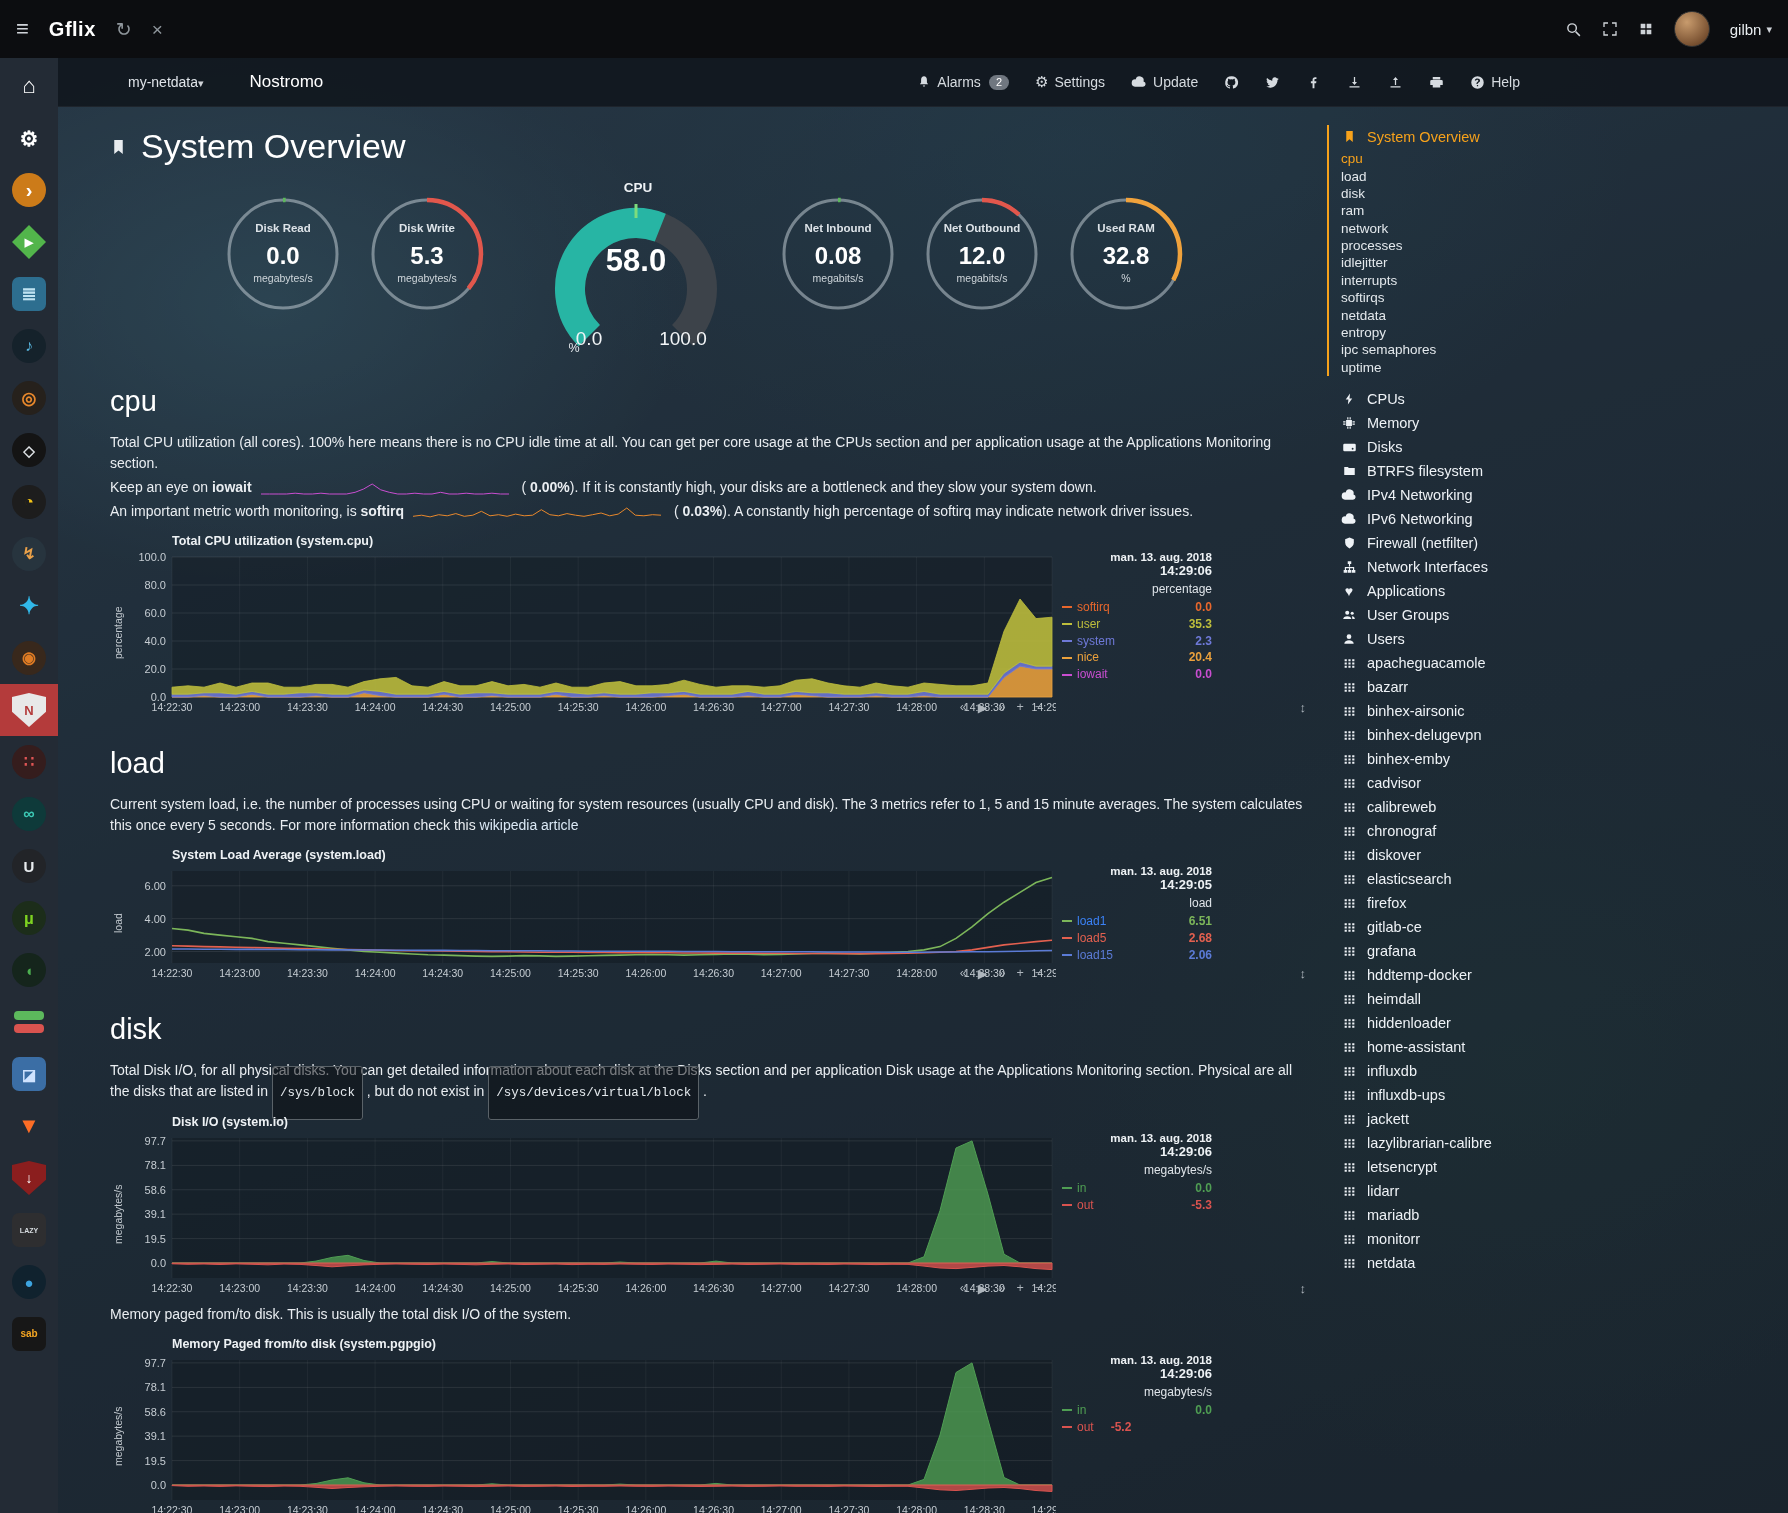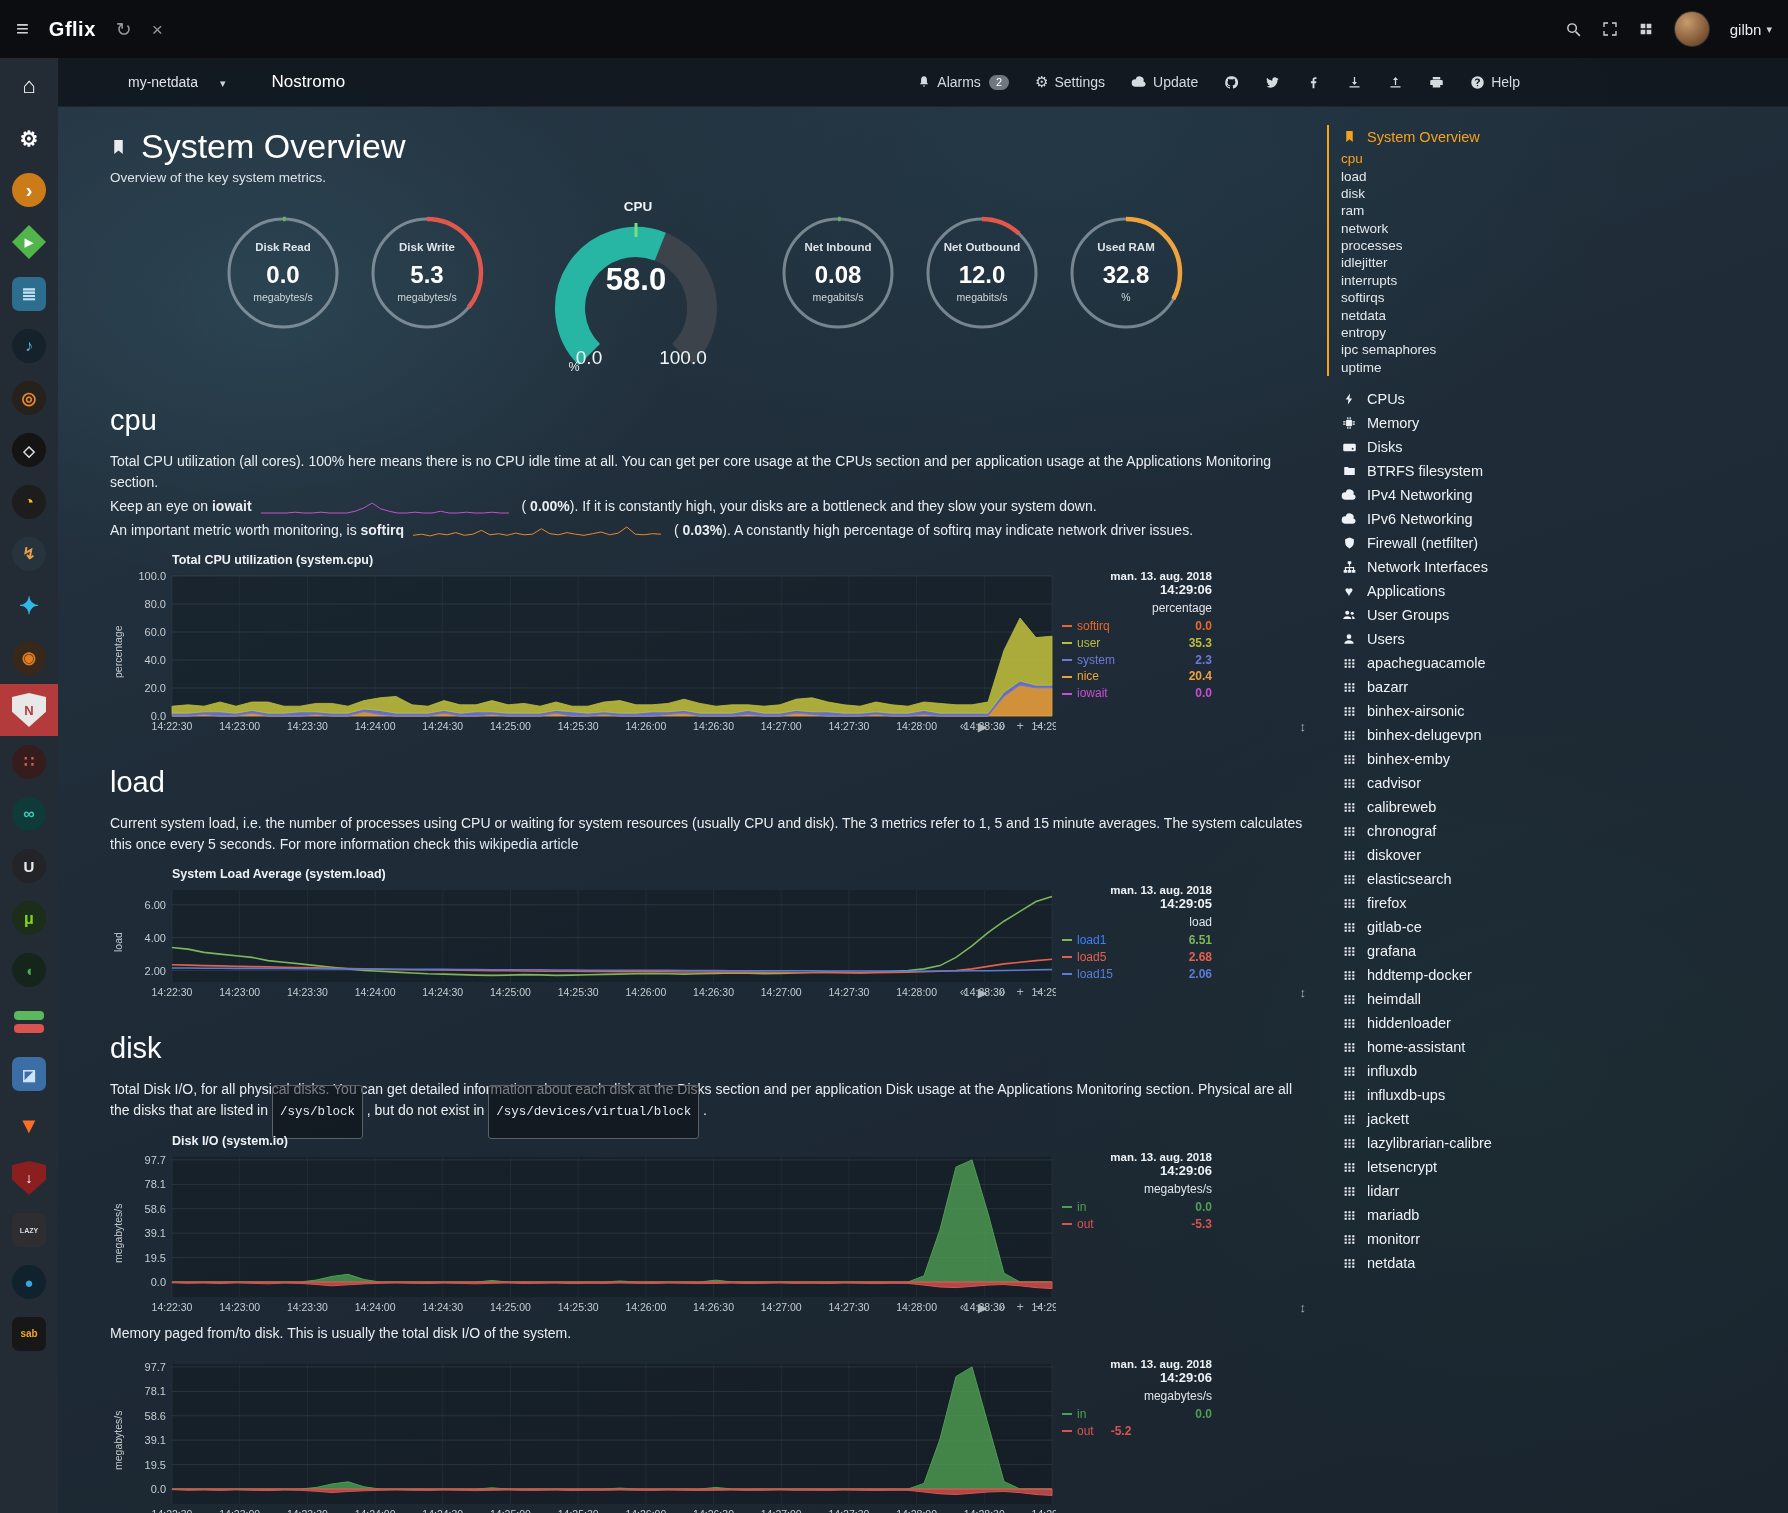--- a/index.html
+++ b/index.html
@@ -25,21 +25,21 @@
   .rail-glyph{width:34px;height:34px;border-radius:50%;display:flex;align-items:center;justify-content:center;font-size:16px;line-height:1;font-weight:700}
   .rail-glyph.none{background:transparent!important;border-radius:0}
   .rail-glyph.square{border-radius:7px}
   .rail-glyph.diamond{border-radius:0;clip-path:polygon(50% 0,100% 50%,50% 100%,0 50%)}
   .rail-glyph.shield{border-radius:0;clip-path:polygon(50% 0%,100% 12%,100% 55%,50% 100%,0% 55%,0% 12%)}
   .pills{display:flex;flex-direction:column;gap:4px}
   .pills i{width:30px;height:9px;border-radius:4px;display:block}
   .main{flex:1;display:flex;flex-direction:column;background:rgba(26,33,42,.38);min-width:0}
   .nd-nav{height:48px;flex:none;display:flex;align-items:center;justify-content:space-between;background:rgba(16,22,28,.88);padding-left:70px;border-bottom:1px solid rgba(255,255,255,.05)}
   .nav-left{display:flex;align-items:baseline;gap:46px}
-  .host-dd{color:#dfe4e9;font-size:14px;cursor:pointer;display:inline-flex;gap:22px;align-items:flex-end}
+  .host-dd{color:#dfe4e9;font-size:14px;cursor:pointer;display:inline-flex;gap:0;align-items:flex-end}
   .hostname{color:#fff;font-size:17px}
   .nav-right{display:flex;align-items:center;gap:26px;margin-right:268px;color:#d6dbe0;font-size:14px}
   .nav-item{display:inline-flex;align-items:center;gap:6px;cursor:pointer;white-space:nowrap}
   .nav-item .ic{display:inline-flex;align-items:center;font-size:15px}
   .badge{background:#707780;color:#fff;border-radius:10px;font-size:11px;padding:1.5px 7px;margin-left:2px}
   .content{flex:1;display:flex;min-height:0}
   .charts-col{flex:1;padding:14px 10px 0 52px;min-width:0}
   .right-menu{width:468px;flex:none;padding:18px 0 0 20px;font-size:14.5px;color:#e8edf1;overflow:hidden;box-sizing:border-box}
   .page-title{display:flex;align-items:center;gap:14px;font-size:34px;font-weight:400;color:#fff;margin:6px 0 4px}
   .page-title .ic{color:#e8ecef;display:inline-flex}
@@ -282,21 +282,20 @@
     <div class="content">
       <div class="charts-col">
         <h1 class="page-title">
             <span class="ic" id="title-bookmark">
               <svg viewBox="0 0 24 24" width="17" height="24" fill="currentColor">
                 <path d="M6 2h12v20l-6-5-6 5z"></path>
               </svg>
             </span>
             <span>System Overview</span>
           </h1>
-        <p class="subtitle">Overview of the key system metrics.</p>
         <div class="gauges" id="gauges">
             <div class="gauge">
               <svg width="124" height="124">
                 <circle cx="62" cy="62" r="54" fill="none" stroke="rgba(190,200,208,.55)" stroke-width="3"></circle>
                 <circle cx="62" cy="62" r="54" fill="none" stroke="#5CB85C" stroke-width="4.5" stroke-dasharray="2.714336052701581 339.29200658769764" transform="rotate(-90 62 62)"></circle>
                 <text x="62" y="40" text-anchor="middle" fill="#dde3e8" font-size="11.5" font-weight="700">Disk Read</text>
                 <text x="62" y="72" text-anchor="middle" fill="#ffffff" font-size="24" font-weight="700">0.0</text>
                 <text x="62" y="90" text-anchor="middle" fill="#cfd6db" font-size="10.5">megabytes/s</text>
               </svg>
             </div>
@@ -608,20 +607,21 @@
                     <span class="dash" style="background: rgb(217, 83, 79);"></span>
                     <span class="lg-name" style="color: rgb(217, 83, 79);">out</span>
                     <span class="lg-val" style="color: rgb(217, 83, 79);">-5.3</span>
                   </div>
                 </div>
               </div>
               <span class="resize-handle">↕</span>
             </div>
           <p>Memory paged from/to disk. This is usually the total disk I/O of the system.</p>
           <div class="chart" id="m-system_pgpgio">
+              <div class="chart-title">Memory Paged from/to disk (system.pgpgio)</div>
               <div class="chart-body">
                 <div class="y-unit">megabytes/s</div>
                 <div class="plot-wrap">
                   <svg width="930" height="168">
                     <rect x="46" y="8" width="880" height="140" fill="rgba(12,17,23,.35)"></rect>
                     <line x1="46" x2="926" y1="10.87499999999999" y2="10.87499999999999" stroke="rgba(255,255,255,.09)"></line>
                     <text x="40" y="14.87499999999999" text-anchor="end" fill="#c6cdd3" font-size="11">97.7</text>
                     <line x1="46" x2="926" y1="35.375000000000014" y2="35.375000000000014" stroke="rgba(255,255,255,.09)"></line>
                     <text x="40" y="39.375000000000014" text-anchor="end" fill="#c6cdd3" font-size="11">78.1</text>
                     <line x1="46" x2="926" y1="59.75" y2="59.75" stroke="rgba(255,255,255,.09)"></line>

